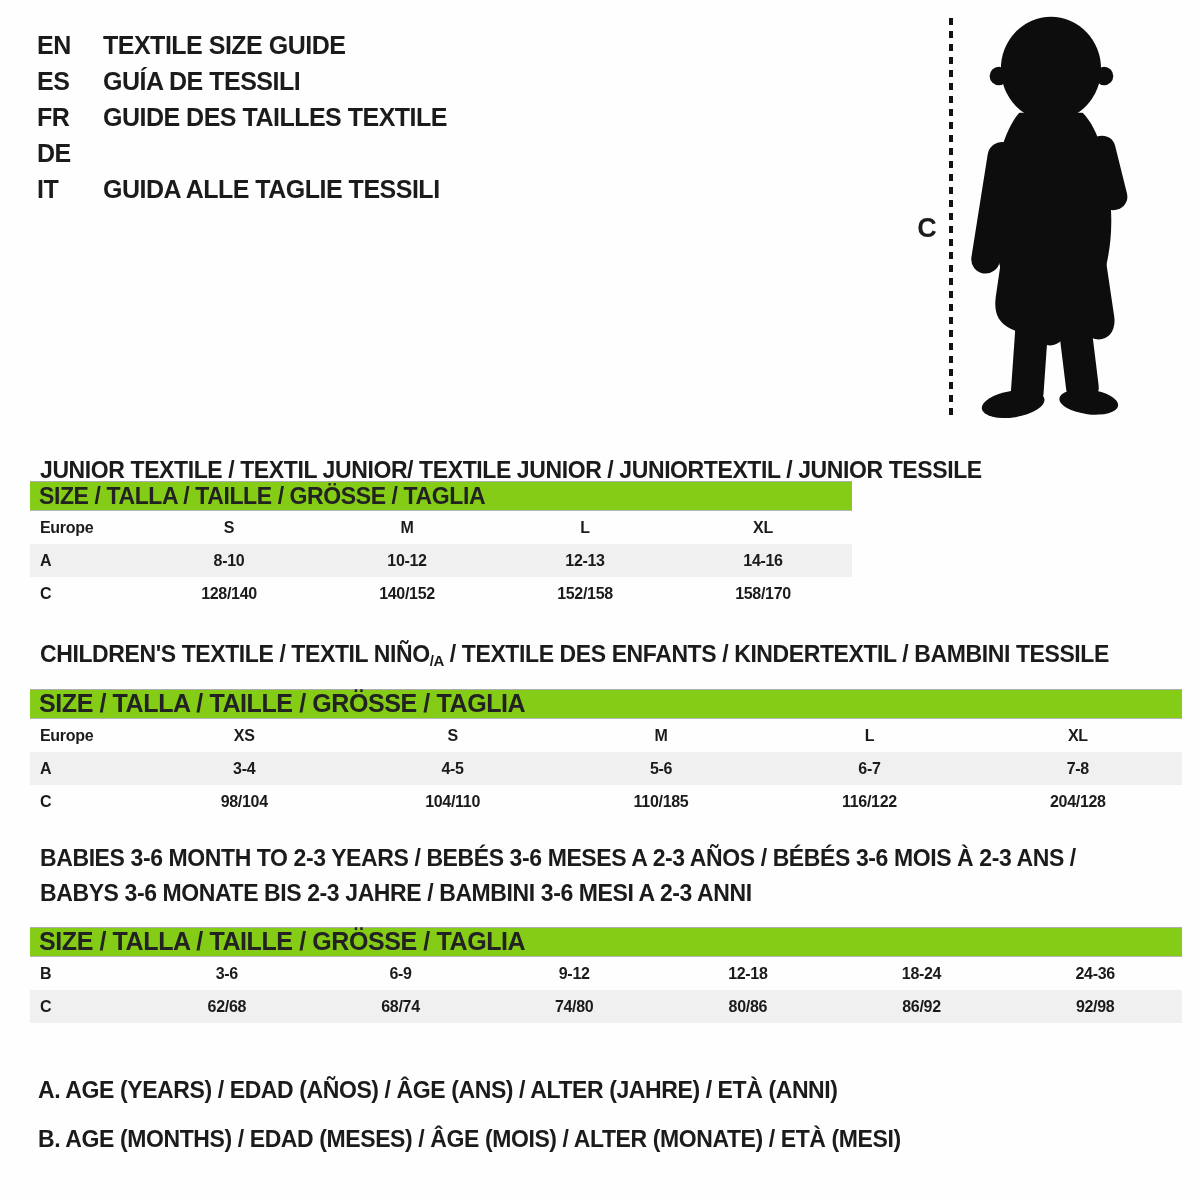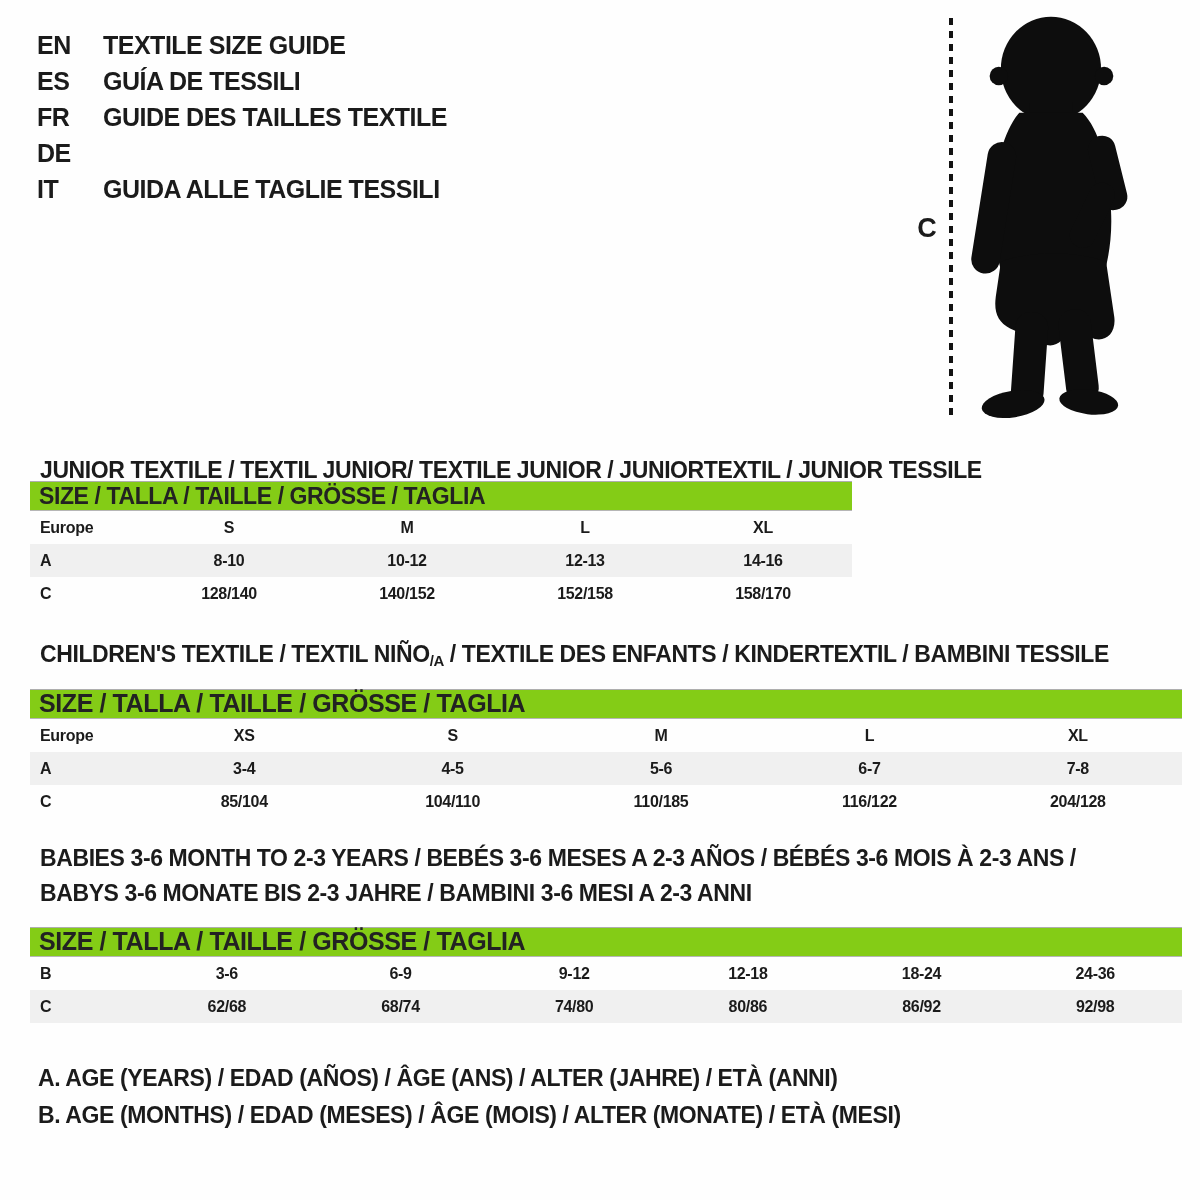--- a/index.html
+++ b/index.html
@@ -48,21 +48,21 @@
     font-size:25px;letter-spacing:-0.4px;color:#222;box-sizing:border-box;
   }
   #junior-table .tbl-head{font-size:23px;}
   .tbl-row{display:flex;align-items:center;height:33px;font-size:16px;letter-spacing:-0.3px;}
   .row-gray{background:#f0f0f0;}
   .c0{flex:0 0 110px;width:110px;padding-left:10px;box-sizing:border-box;}
   .cc{flex:1;text-align:center;}
 
   
   .legend{position:absolute;left:38px;top:1060px;font-size:23px;letter-spacing:-0.4px;line-height:37px;}
-  .legend div{white-space:nowrap;}
+  .legend div{white-space:nowrap;margin-top:12px;}
 </style>
 </head>
 <body>
 
 <div class="canvas">
 
   <div class="lang-block">
     <div class="lang-row">
       <span class="lang-code">EN</span>
       <span class="lang-label">TEXTILE SIZE GUIDE</span>
@@ -155,21 +155,21 @@
     <div class="tbl-row row-gray">
       <span class="c0">A</span>
       <span class="cc">3-4</span>
       <span class="cc">4-5</span>
       <span class="cc">5-6</span>
       <span class="cc">6-7</span>
       <span class="cc">7-8</span>
     </div>
     <div class="tbl-row">
       <span class="c0">C</span>
-      <span class="cc">85/104</span>
+      <span class="cc">98/104</span>
       <span class="cc">104/110</span>
       <span class="cc">110/185</span>
       <span class="cc">116/122</span>
       <span class="cc">204/128</span>
     </div>
   </div>
 
   <div class="sec-title" id="babies-title-1">BABIES 3-6 MONTH TO 2-3 YEARS / BEBÉS 3-6 MESES A 2-3 AÑOS / BÉBÉS 3-6 MOIS À 2-3 ANS /</div>
   <div class="sec-title" id="babies-title-2">BABYS 3-6 MONATE BIS 2-3 JAHRE / BAMBINI 3-6 MESI A 2-3 ANNI</div>
   <div class="tbl tbl-wide" id="babies-table">

